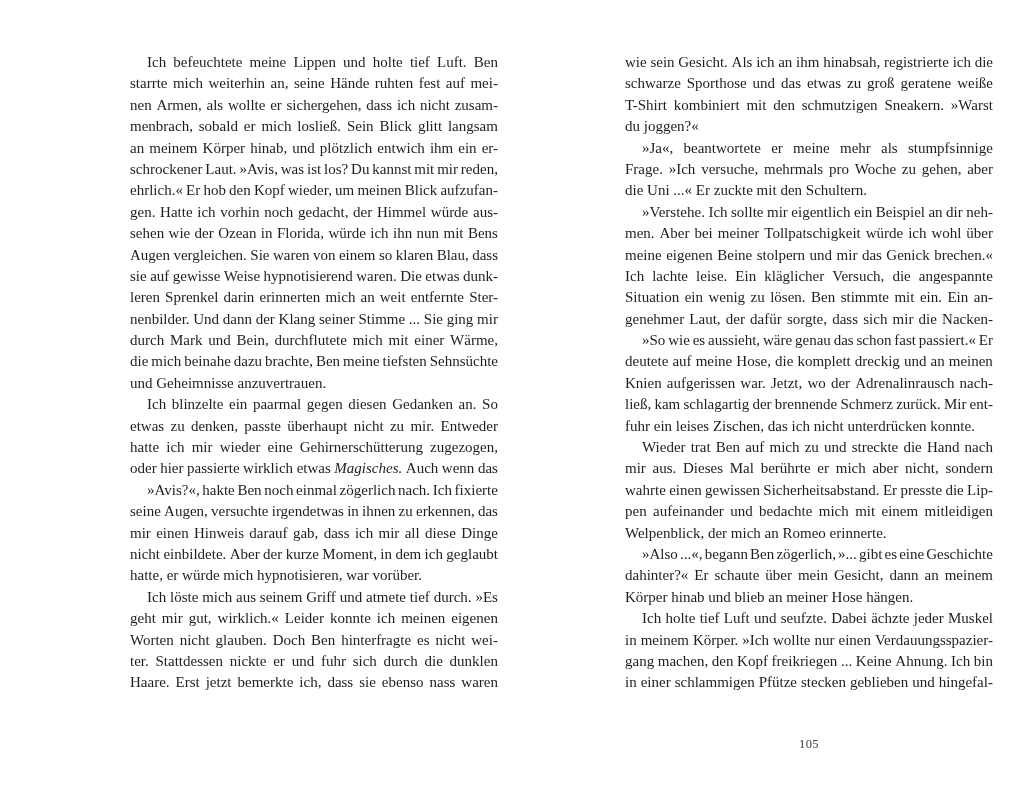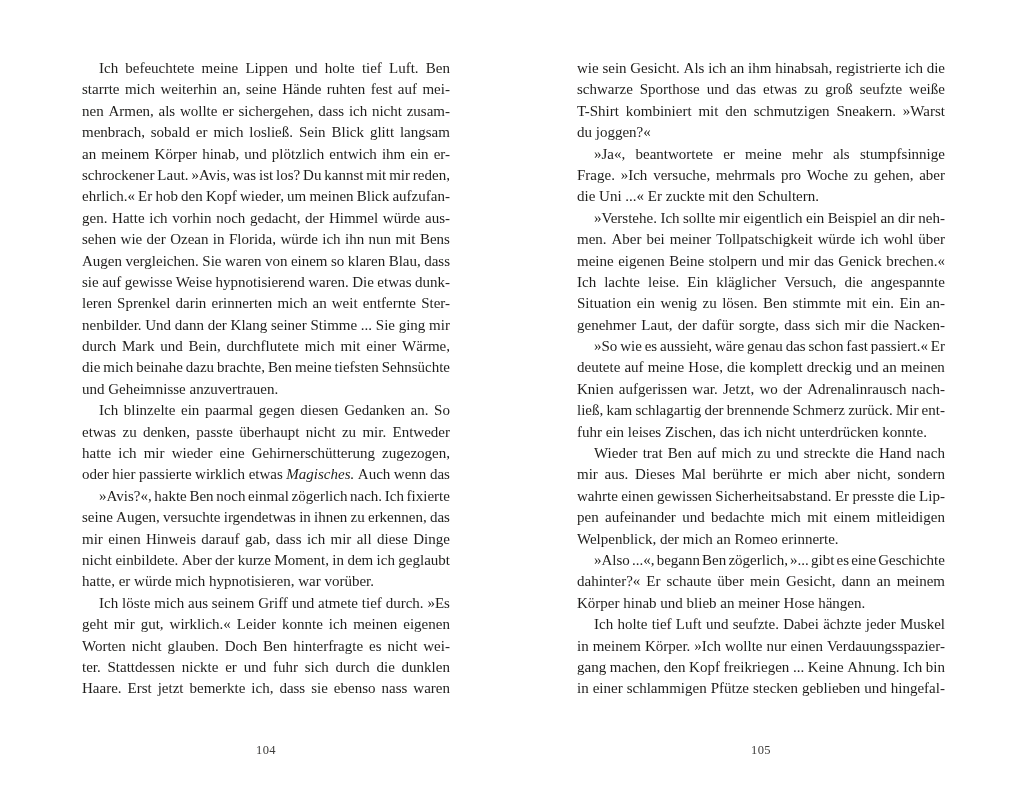--- a/index.html
+++ b/index.html
@@ -15,23 +15,24 @@
     overflow: hidden;
     font-family: "Liberation Serif", serif;
   }
   .spread {
     position: absolute;
     inset: 0;
     background: #ffffff;
   }
   .page {
     position: absolute;
-    top: 58px;
+    top: 52px;
     width: 368px;
     height: 740px;
+    margin-left: 48px;
   }
   .page-left  { left: 82px; }
   .page-right { left: 577px; }
   .textblock {
     color: #1f1e1c;
     font-size: 15px;
   }
   .line {
     height: 21.4px;
     line-height: 21.4px;
@@ -386,21 +387,20 @@
           <span class="w">jetzt</span>
           <span class="w">bemerkte</span>
           <span class="w">ich,</span>
           <span class="w">dass</span>
           <span class="w">sie</span>
           <span class="w">ebenso</span>
           <span class="w">nass</span>
           <span class="w">waren</span>
         </div>
       </div>
-    <div class="folio">104</div>
   </section>
 
   <section class="page page-right">
     <div class="textblock">
         <div class="line j">
           <span class="w">wie</span>
           <span class="w">sein</span>
           <span class="w">Gesicht.</span>
           <span class="w">Als</span>
           <span class="w">ich</span>
@@ -412,21 +412,21 @@
           <span class="w">die</span>
         </div>
         <div class="line j">
           <span class="w">schwarze</span>
           <span class="w">Sporthose</span>
           <span class="w">und</span>
           <span class="w">das</span>
           <span class="w">etwas</span>
           <span class="w">zu</span>
           <span class="w">groß</span>
-          <span class="w">seufzte</span>
+          <span class="w">geratene</span>
           <span class="w">weiße</span>
         </div>
         <div class="line j">
           <span class="w">T-Shirt</span>
           <span class="w">kombiniert</span>
           <span class="w">mit</span>
           <span class="w">den</span>
           <span class="w">schmutzigen</span>
           <span class="w">Sneakern.</span>
           <span class="w">»Warst</span>

